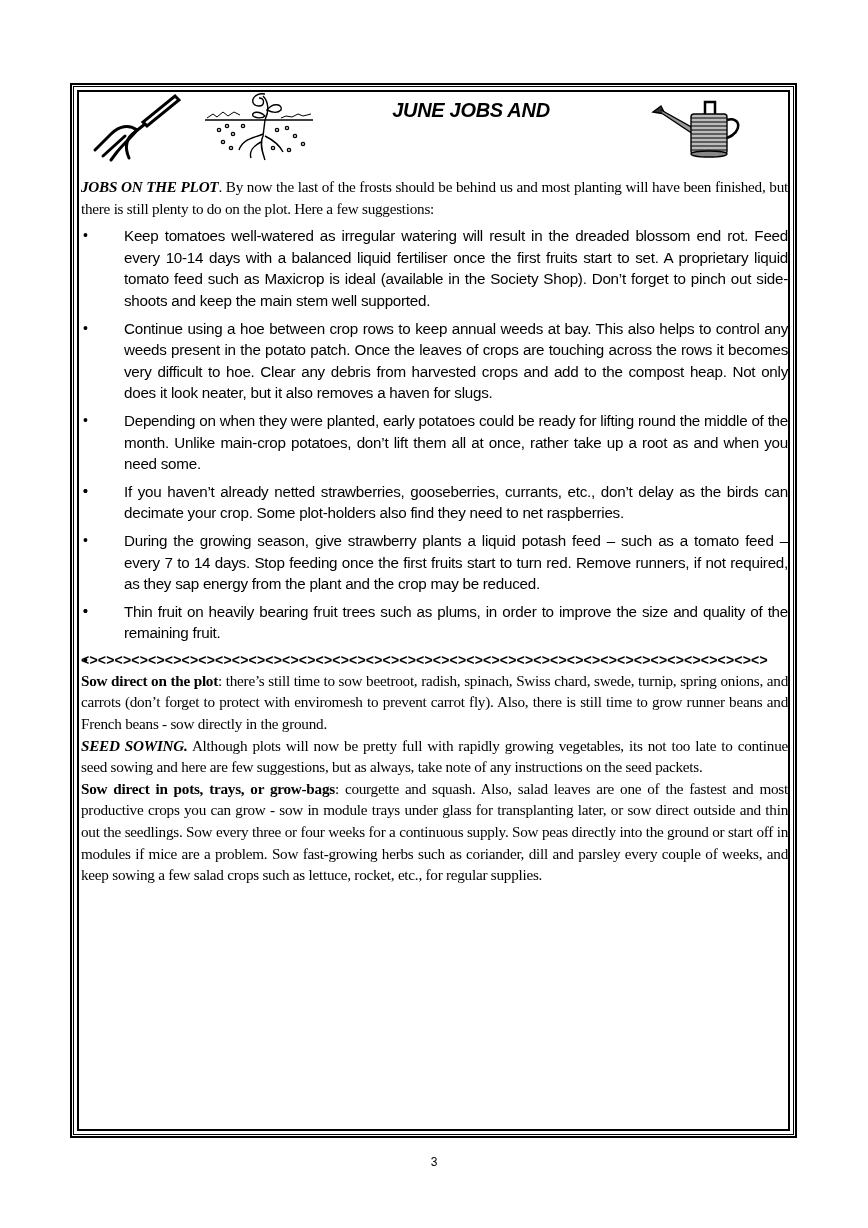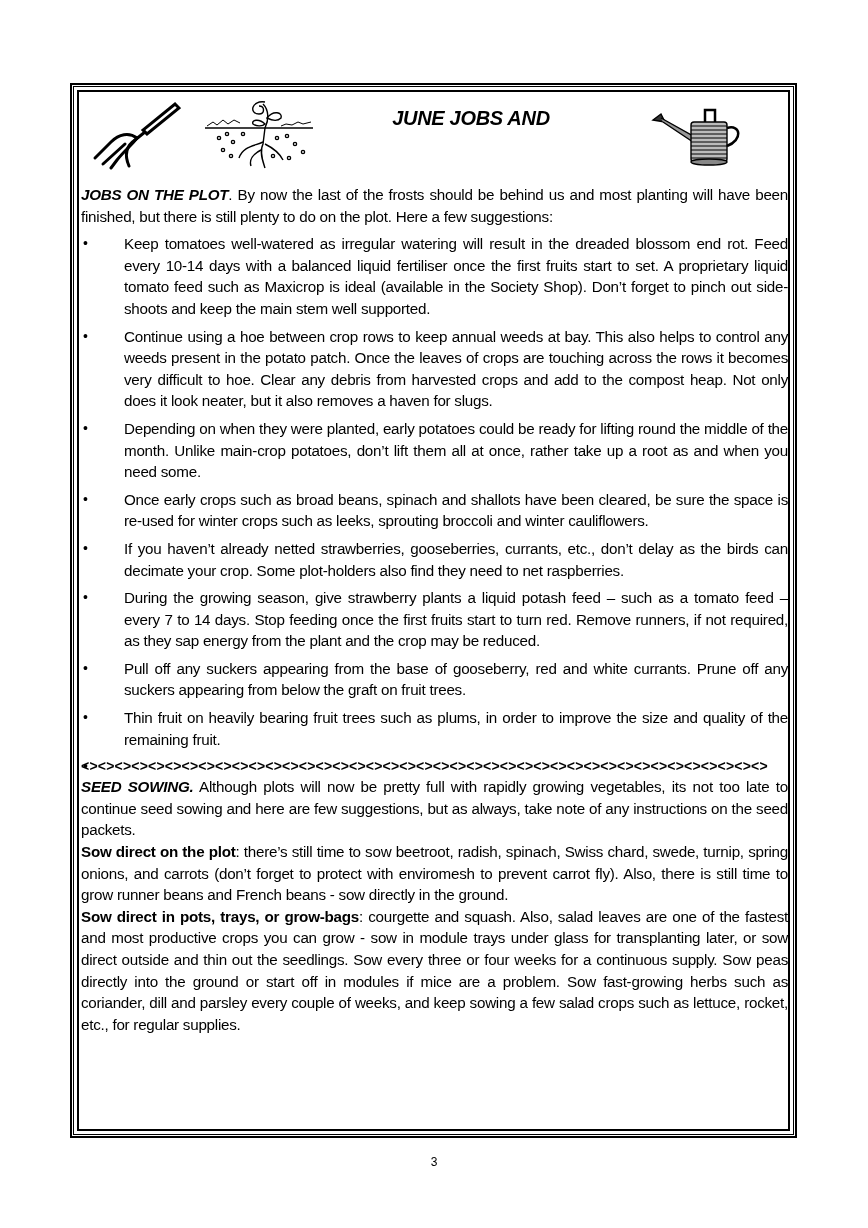--- a/index.html
+++ b/index.html
@@ -1,27 +1,27 @@
 <!DOCTYPE html>
 <html><head>
 <meta charset="utf-8">
 <style>
   html, body { margin: 0; padding: 0; background: #ffffff; }
   body { width: 868px; height: 1228px; position: relative; font-family: "Liberation Sans Narrow", "Liberation Sans", sans-serif; color: #000; }
   .frame-outer { position: absolute; left: 70px; top: 83px; width: 727px; height: 1055px; border: 2px solid #000; box-sizing: border-box; }
   .frame-mid { position: absolute; left: 73px; top: 86px; width: 721px; height: 1049px; border: 1px solid #000; box-sizing: border-box; }
   .frame-inner { position: absolute; left: 77px; top: 90px; width: 713px; height: 1041px; border: 2px solid #000; box-sizing: border-box; }
-  .content { position: absolute; left: 81px; top: 100px; width: 707px; }
+  .content { position: absolute; left: 81px; top: 92px; width: 707px; }
   .header { position: relative; height: 82px; }
   .title { position: absolute; left: 300px; top: 4px; width: 180px; text-align: center; font-weight: bold; font-style: italic; font-size: 20px; line-height: 29px; letter-spacing: -0.3px; }
   .icon { position: absolute; }
   .fork-icon { left: 8px; top: 0px; width: 92px; height: 70px; }
   .seedling-icon { left: 122px; top: 0px; width: 112px; height: 70px; }
   .can-icon { left: 570px; top: 6px; width: 96px; height: 62px; }
-  p { margin: 0; font-size: 15.2px; line-height: 21.6px; text-align: justify; letter-spacing: -0.25px; }
+  p { margin: 0; font-size: 15.2px; line-height: 21.6px; text-align: justify; letter-spacing: -0.25px; font-family: Liberation Serif, serif; }
   .lead { margin-top: 2px; }
   ul { list-style: none; margin: 0; padding: 0; }
   li { position: relative; padding-left: 43px; margin-top: 6px; font-size: 15.2px; line-height: 21.6px; text-align: justify; letter-spacing: -0.25px; }
   li .bullet { position: absolute; left: 2px; top: 0; font-size: 14px; }
   .divider { margin-top: 6px; font-weight: bold; font-size: 14px; letter-spacing: 0.2px; line-height: 20px; white-space: nowrap; overflow: hidden; }
   .bi { font-weight: bold; font-style: italic; }
   .b { font-weight: bold; }
   .page-number { position: absolute; left: 0; width: 868px; top: 1155px; text-align: center; font-size: 12px; font-family: "Liberation Sans", sans-serif; }
 </style>
 </head>
@@ -87,28 +87,28 @@
       </g>
     </svg>
   </div>
 
   <p class="lead"><span class="bi">JOBS ON THE PLOT</span><span>.</span><span>  By now the last of the frosts should be behind us and most planting will have been finished, but there is still plenty to do on the plot.  Here a few suggestions:</span></p>
 
   <ul>
     <li><span class="bullet">•</span><span>Keep tomatoes well-watered as irregular watering will result in the dreaded blossom end rot.  Feed every 10-14 days with a balanced liquid fertiliser once the first fruits start to set.  A proprietary liquid tomato feed such as Maxicrop is ideal (available in the Society Shop).  Don’t forget to pinch out side-shoots and keep the main stem well supported.</span></li>
     <li><span class="bullet">•</span><span>Continue using a hoe between crop rows to keep annual weeds at bay.  This also helps to control any weeds present in the potato patch.  Once the leaves of crops are touching across the rows it becomes very difficult to hoe.  Clear any debris from harvested crops and add to the compost heap.  Not only does it look neater, but it also removes a haven for slugs.</span></li>
     <li><span class="bullet">•</span><span>Depending on when they were planted, early potatoes could be ready for lifting round the middle of the month.  Unlike main-crop potatoes, don’t lift them all at once, rather take up a root as and when you need some.</span></li>
-    <li><span class="bullet">•</span><span>Once early crops such as broad beans, spinach and shallots have been cleared, be sure the space is re-used for winter crops such as leeks, sprouting broccoli and winter cauliflowers.</span></li>
+    <li><span class="bullet">•</span></li>
     <li><span class="bullet">•</span><span>If you haven’t already netted strawberries, gooseberries, currants, etc., don’t delay as the birds can decimate your crop.  Some plot-holders also find they need to net raspberries.</span></li>
     <li><span class="bullet">•</span><span>During the growing season, give strawberry plants a liquid potash feed – such as a tomato feed – every 7 to 14 days.  Stop feeding once the first fruits start to turn red.  Remove runners, if not required, as they sap energy from the plant and the crop may be reduced.</span></li>
-    <li><span class="bullet">•</span><span>Pull off any suckers appearing from the base of gooseberry, red and white currants.  Prune off any suckers appearing from below the graft on fruit trees.</span></li>
+    <li><span class="bullet">•</span></li>
     <li><span class="bullet">•</span><span>Thin fruit on heavily bearing fruit trees such as plums, in order to improve the size and quality of the remaining fruit.</span></li>
     <li><span class="bullet">•</span></li>
   </ul>
 
   <div class="divider">&lt;&gt;&lt;&gt;&lt;&gt;&lt;&gt;&lt;&gt;&lt;&gt;&lt;&gt;&lt;&gt;&lt;&gt;&lt;&gt;&lt;&gt;&lt;&gt;&lt;&gt;&lt;&gt;&lt;&gt;&lt;&gt;&lt;&gt;&lt;&gt;&lt;&gt;&lt;&gt;&lt;&gt;&lt;&gt;&lt;&gt;&lt;&gt;&lt;&gt;&lt;&gt;&lt;&gt;&lt;&gt;&lt;&gt;&lt;&gt;&lt;&gt;&lt;&gt;&lt;&gt;&lt;&gt;&lt;&gt;&lt;&gt;&lt;&gt;&lt;&gt;&lt;&gt;&lt;&gt;&lt;&gt;</div>
 
+  <p><span class="b">Sow direct on the plot</span><span>: there’s still time to sow beetroot, radish, spinach, Swiss chard, swede, turnip, spring onions, and carrots (don’t forget to protect with enviromesh to prevent carrot fly). Also, there is still time to grow runner beans and French beans - sow directly in the ground.</span></p>
   <p><span class="bi">SEED SOWING.</span><span>   Although plots will now be pretty full with rapidly growing vegetables, its not too late to continue seed sowing and here are few suggestions, but as always, take note of any instructions on the seed packets.</span></p>
-  <p><span class="b">Sow direct on the plot</span><span>: there’s still time to sow beetroot, radish, spinach, Swiss chard, swede, turnip, spring onions, and carrots (don’t forget to protect with enviromesh to prevent carrot fly). Also, there is still time to grow runner beans and French beans - sow directly in the ground.</span></p>
   <p><span class="b">Sow direct in pots, trays, or grow-bags</span><span>: courgette and squash.  Also, salad leaves are one of the fastest and most productive crops you can grow - sow in module trays under glass for transplanting later, or sow direct outside and thin out the seedlings.  Sow every three or four weeks for a continuous supply.  Sow peas directly into the ground or start off in modules if mice are a problem.  Sow fast-growing herbs such as coriander, dill and parsley every couple of weeks, and keep sowing a few salad crops such as lettuce, rocket, etc., for regular supplies.</span></p>
 </div>
 
 <div class="page-number">3</div>
 
 </body></html>

